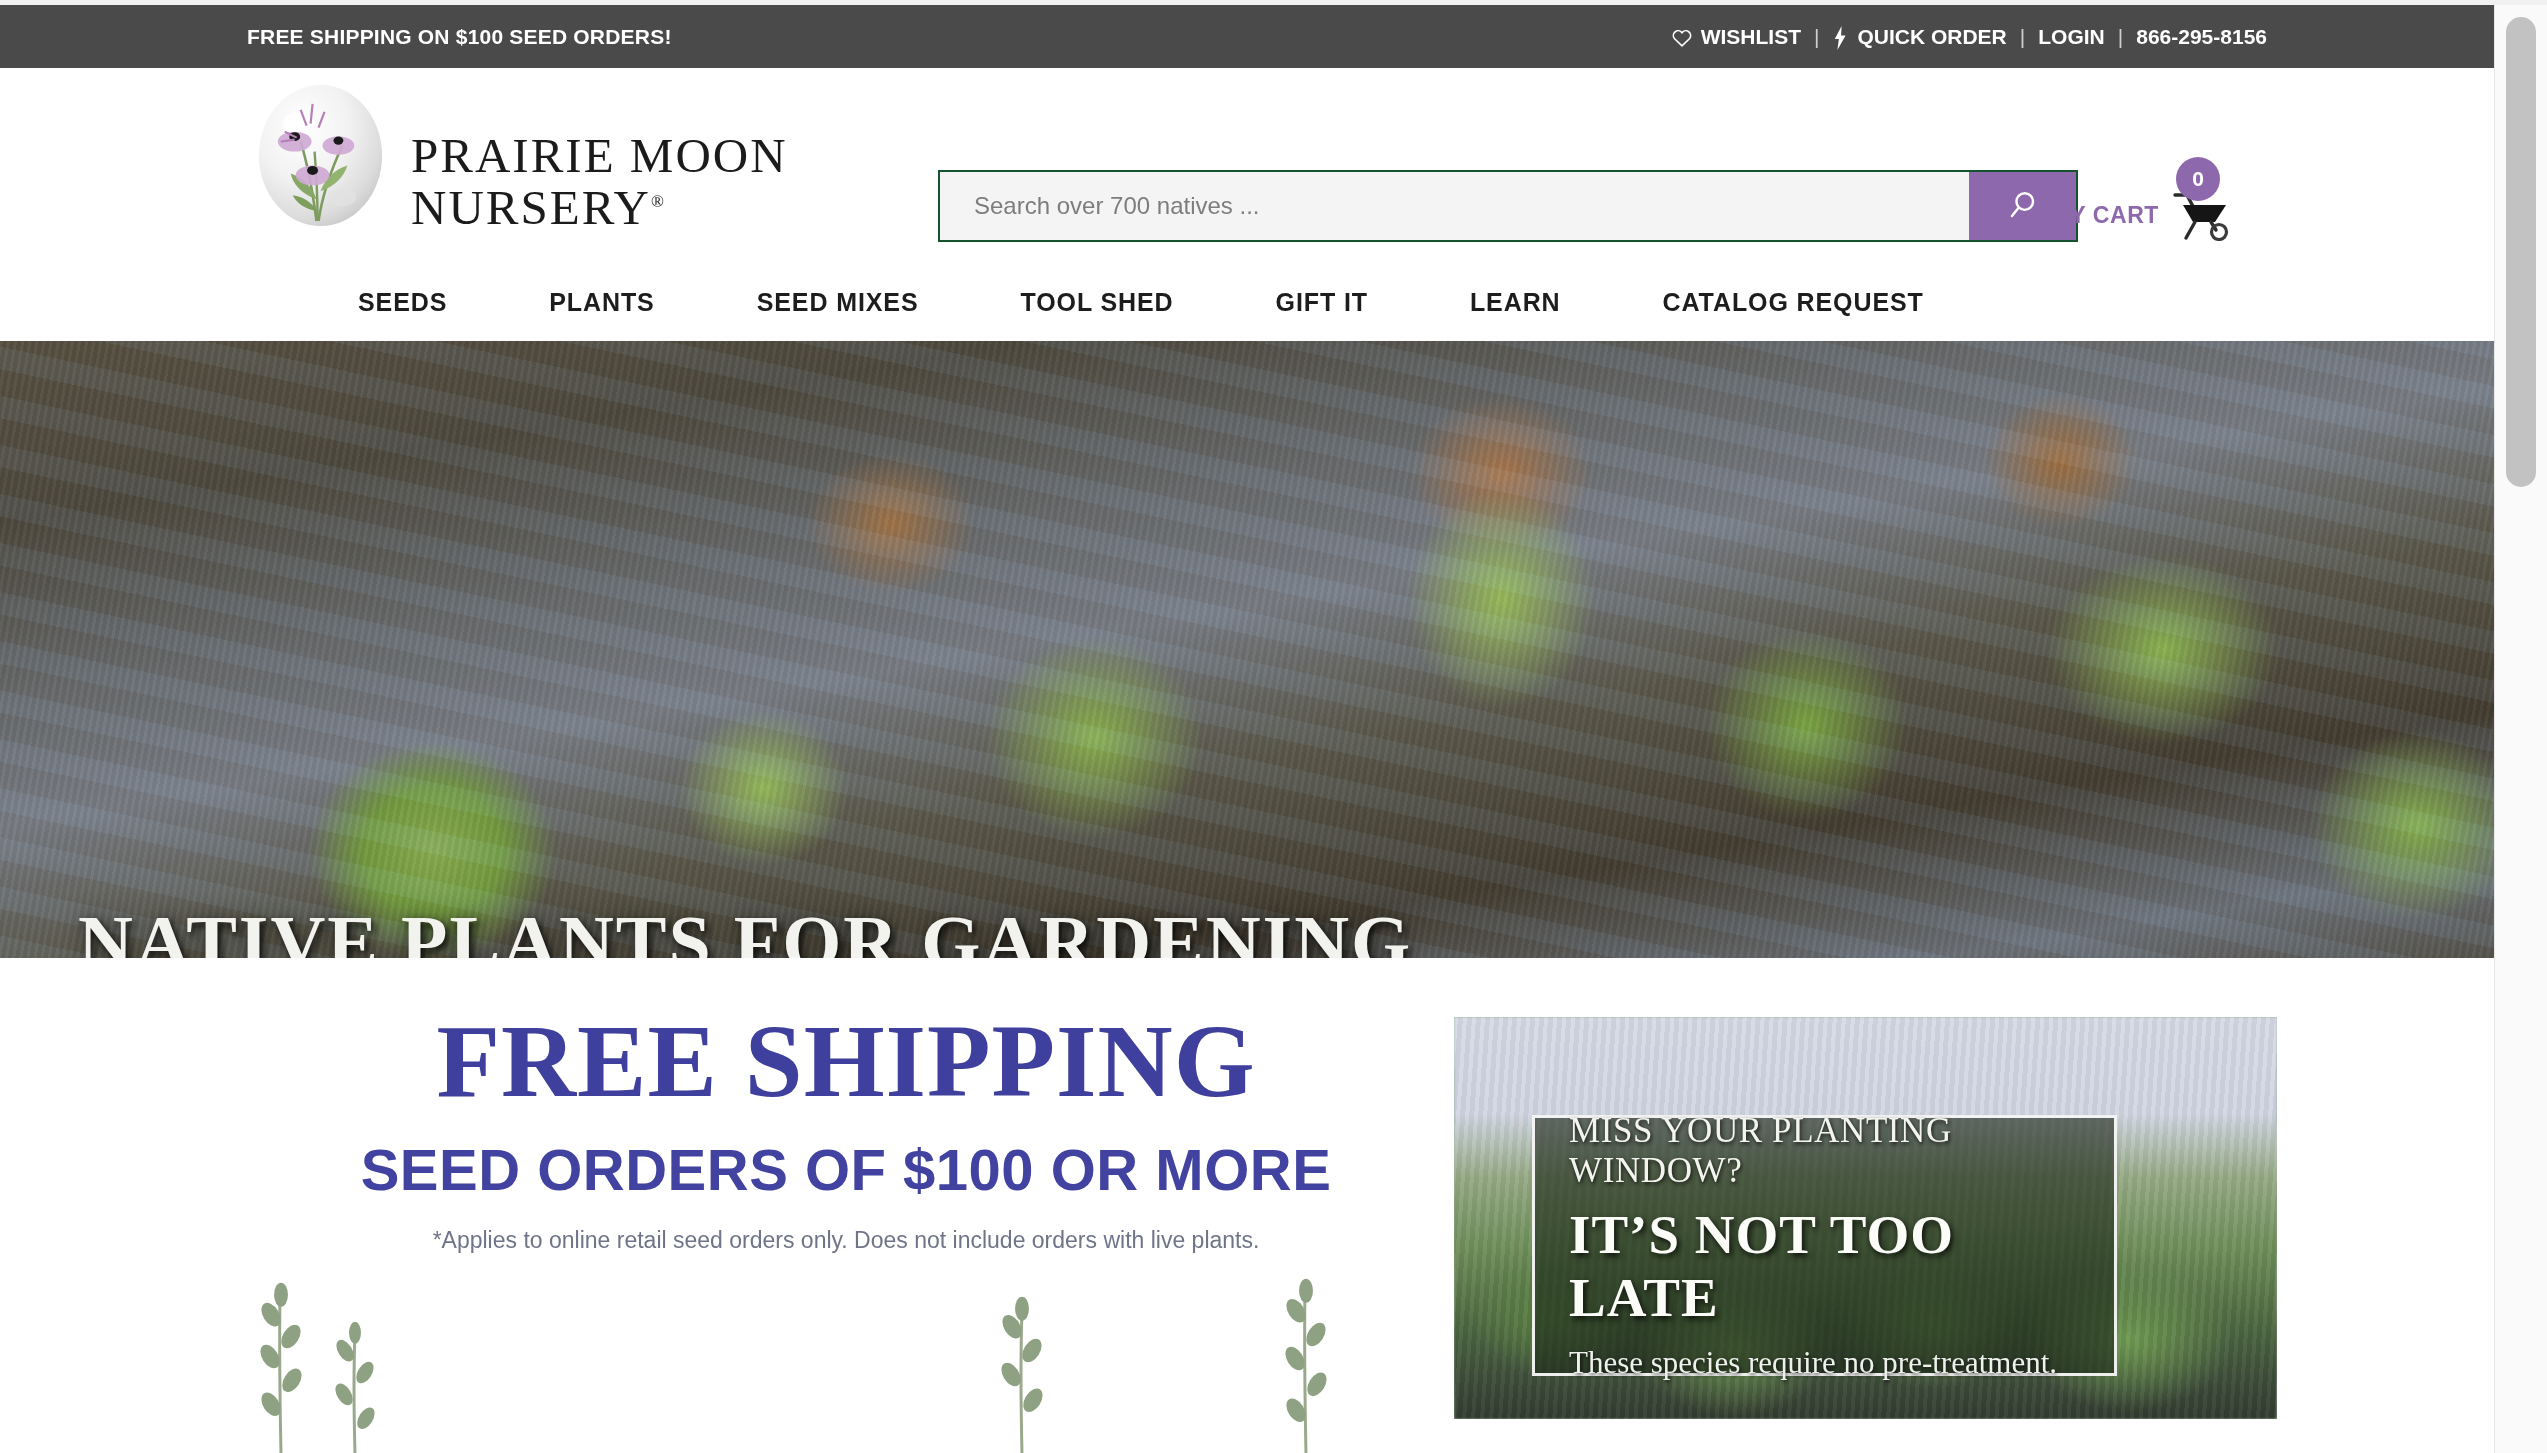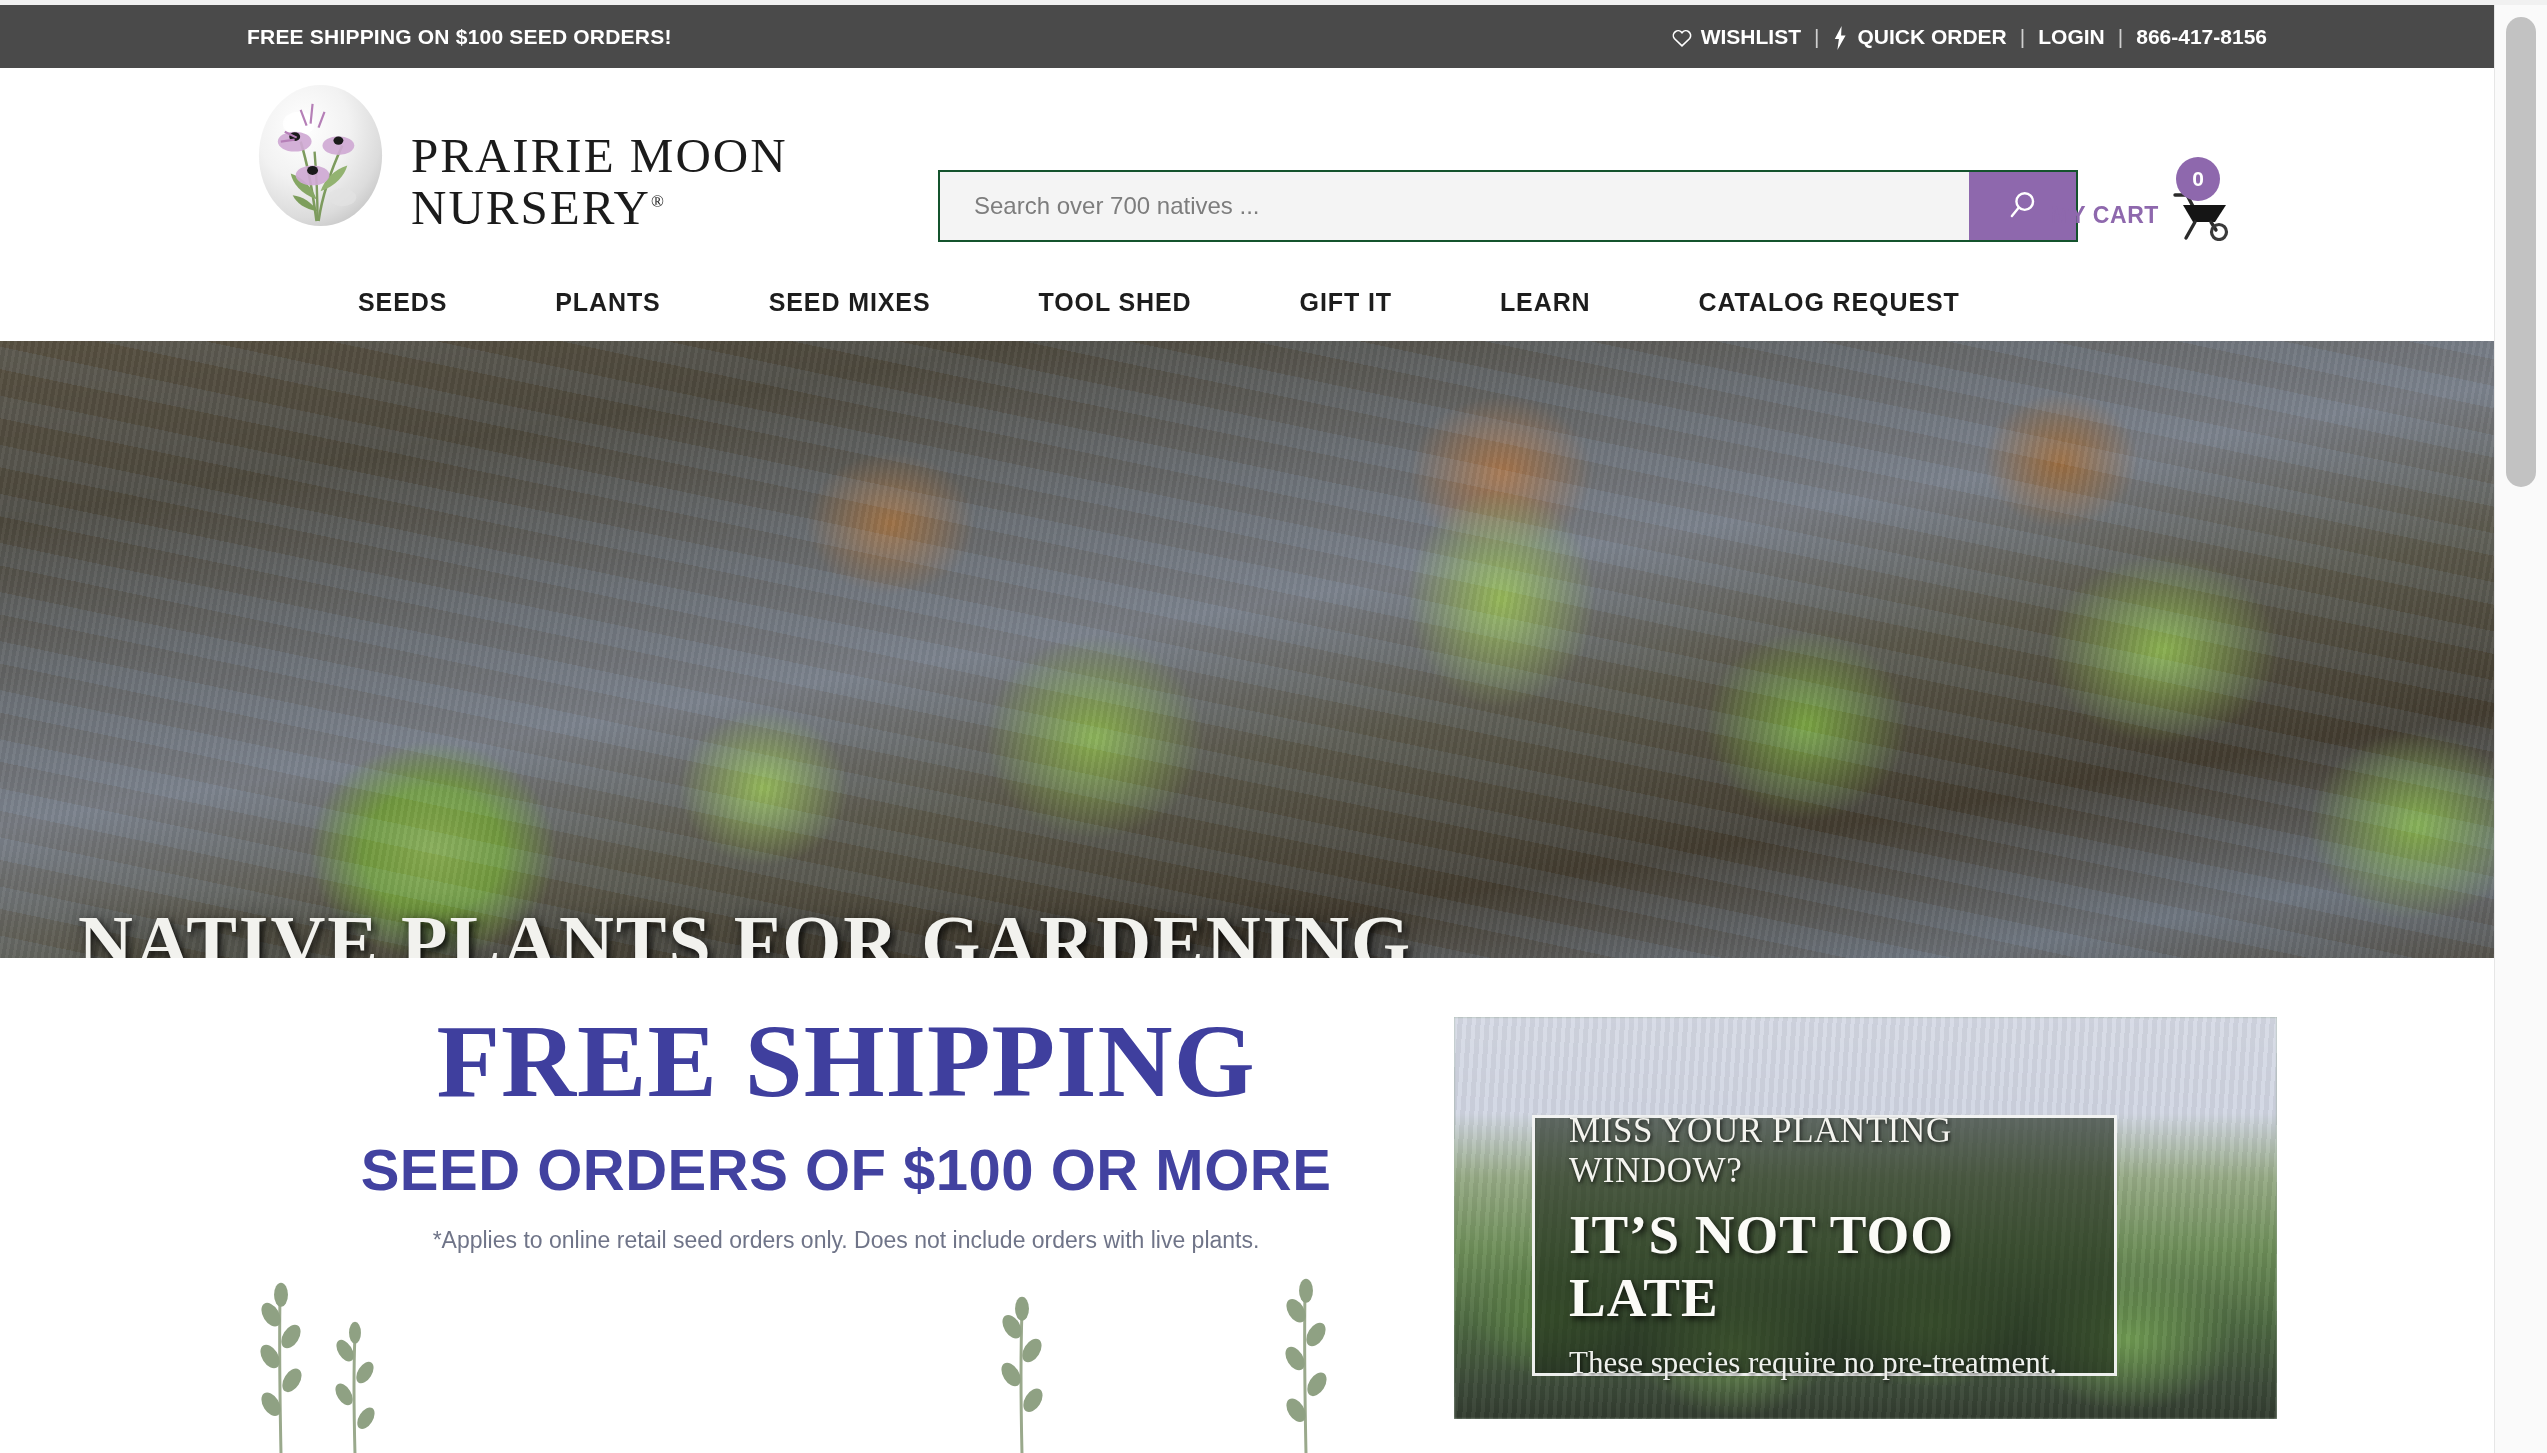--- a/index.html
+++ b/index.html
@@ -110,21 +110,21 @@
   }
 
   
   .mainnav {
     position: absolute; left: 0; top: 262px; width: 2494px; height: 80px;
     background: #fff;
     display: flex; align-items: center;
   }
   .nav-inner {
     position: absolute; left: 358px; top: 0; height: 80px;
-    display: flex; align-items: center; gap: 8px;
+    display: flex; align-items: center; gap: 2px;
   }
   .nav-item {
     font-size: 25px; font-weight: 700; letter-spacing: 0.9px;
     color: #1d1d1d; text-decoration: none; white-space: nowrap;
     margin-right: 100px; cursor: pointer;
   }
   .nav-item:last-child { margin-right: 0; }
 
   
   .hero {
@@ -290,21 +290,21 @@
         </span>
         <span>QUICK ORDER</span>
       </a>
 
       <span class="tb-sep">|</span>
 
       <a class="tb-item" href="#">LOGIN</a>
 
       <span class="tb-sep">|</span>
 
-      <a class="tb-item" href="#">866-417-8156</a>
+      <a class="tb-item" href="#">866-295-8156</a>
     </div>
   </div>
 
   <div class="header">
 
     <a class="logo" href="#">
       <span class="logo-moon">
         <svg viewBox="0 0 145 155" width="144" height="154" aria-hidden="true">
           <defs>
             <radialGradient id="moonG" cx="36%" cy="30%" r="78%">

